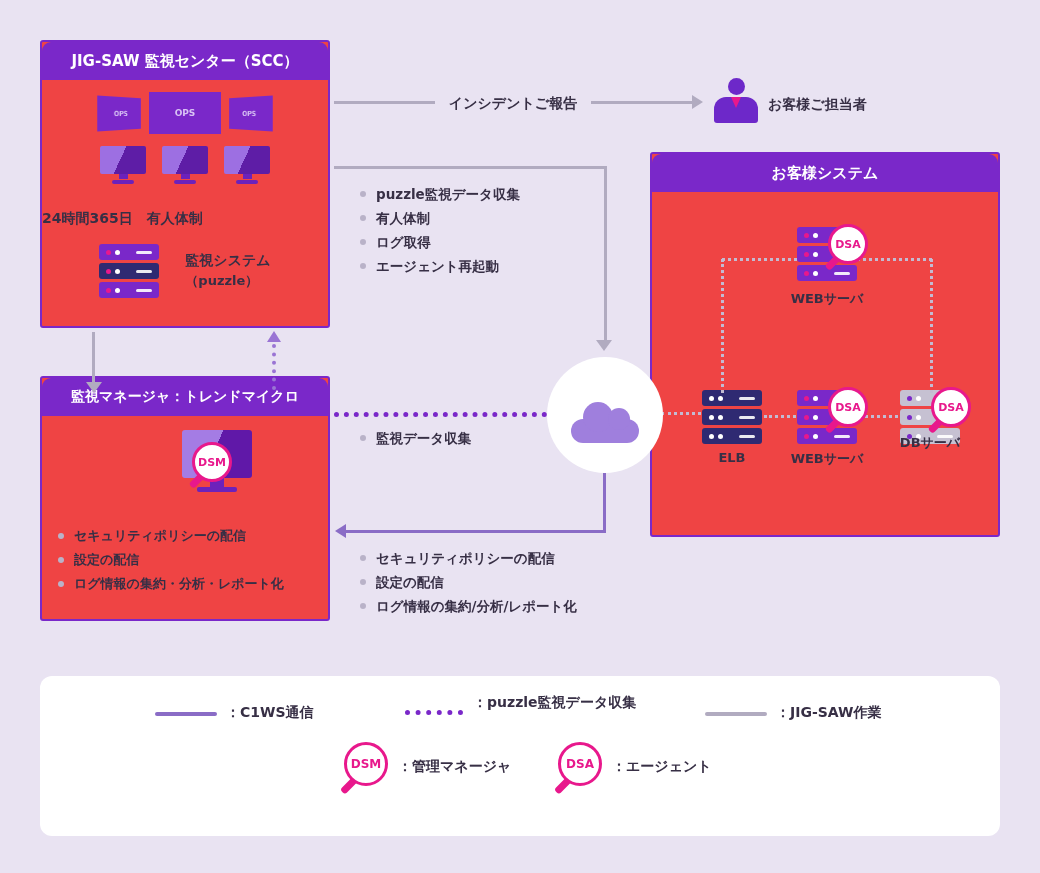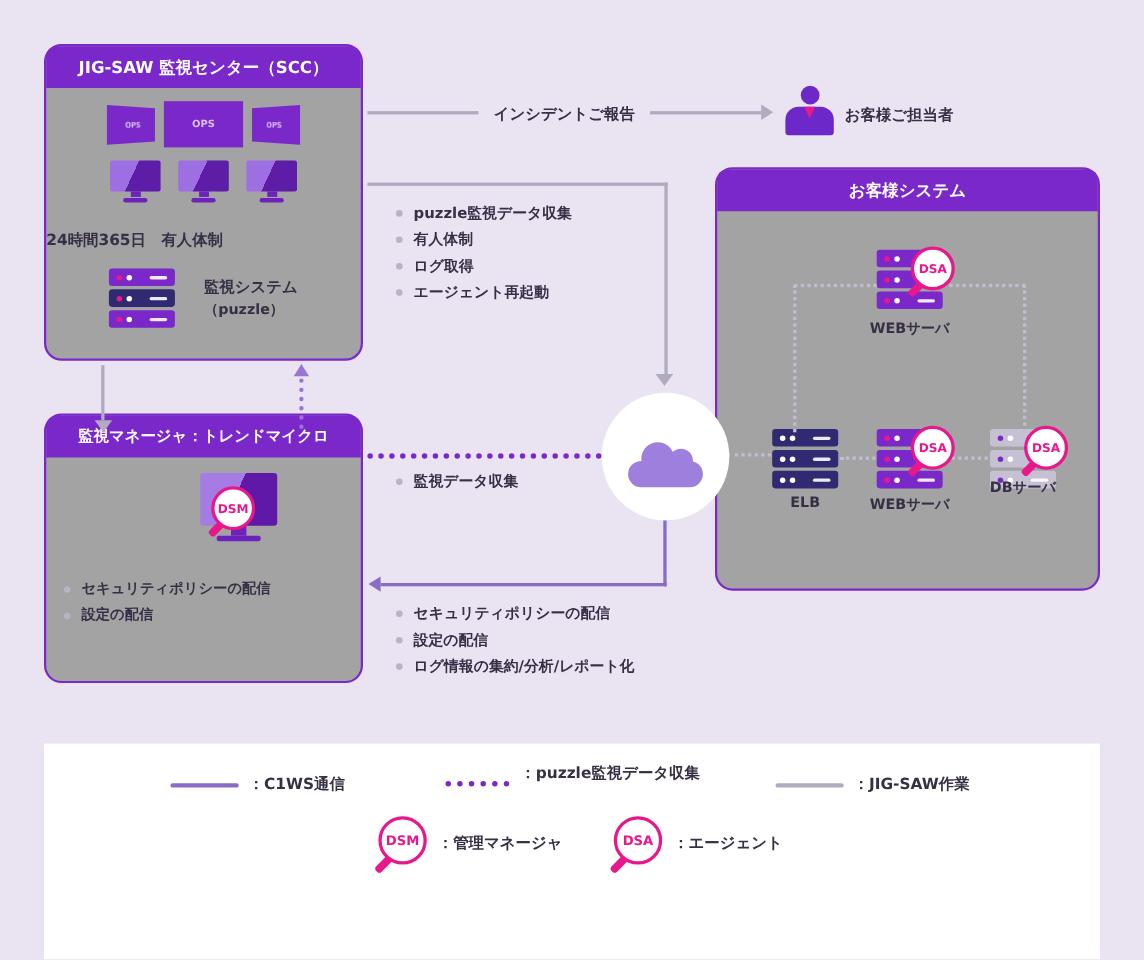--- a/index.html
+++ b/index.html
@@ -1,21 +1,21 @@
 <!DOCTYPE html>
 <html><head>
 <meta charset="utf-8">
 <style>
   html,body{margin:0;padding:0;background:#e9e3f2}
   #canvas{position:relative;width:1040px;height:873px;background:#e9e3f2;
     font-family:"DejaVu Sans","Liberation Sans",sans-serif;color:#372f45;overflow:hidden}
   .abs{position:absolute}
 
   
-  .panel{position:absolute;background:#a3a3a3;border:2px solid #7a28c9;border-radius:16px;box-sizing:border-box;z-index:1}
+  .panel{position:absolute;background:#ef4444;border:2px solid #7a28c9;border-radius:3px;box-sizing:border-box;z-index:1}
   .panel-header{position:absolute;top:0;left:0;right:0;height:38px;background:#7a28c9;border-radius:9px 9px 0 0;
     display:flex;align-items:center;justify-content:center;color:#fff;font-weight:700;font-size:15px;white-space:nowrap}
 
   
   .wall{position:absolute;top:50px;left:0;right:0;display:flex;justify-content:center;align-items:center}
   .ws{background:#7a28c9;display:flex;align-items:center;justify-content:center;color:#d8c2f4;font-weight:700}
   .ws.side{width:50px;height:33px;font-size:7px}
   .ws.mid{width:72px;height:42px;font-size:9px;margin:0 3px}
   .ws.l{transform:perspective(140px) rotateY(30deg)}
   .ws.r{transform:perspective(140px) rotateY(-30deg)}
@@ -91,21 +91,21 @@
   .blist li{position:relative;padding-left:16px;font-weight:700;font-size:13.5px;line-height:24px;white-space:nowrap}
   .blist li::before{content:'';position:absolute;left:0;top:9px;width:6px;height:6px;border-radius:50%;background:#b9b2c8}
 
   
   .inc-label-wrap{position:absolute;left:334px;top:93px;width:358px;text-align:center;z-index:2}
   .inc-label-wrap span{background:#e9e3f2;padding:0 14px;font-weight:700;font-size:14px}
 
   .txt{position:absolute;font-weight:700;font-size:14px;white-space:nowrap;z-index:2}
 
   
-  .legend{position:absolute;left:40px;top:676px;width:960px;height:196px;background:#fff;border-radius:0;z-index:1}
+  .legend{position:absolute;left:40px;top:676px;width:960px;height:160px;background:#fff;border-radius:12px;z-index:1}
 </style>
 </head>
 <body>
 
 <div id="canvas">
 
   <div class="panel" style="left:40px;top:40px;width:290px;height:288px">
     <div class="panel-header">JIG-SAW 監視センター（SCC）</div>
     <div class="wall">
       <div class="ws side l">
@@ -267,20 +267,21 @@
         <div class="bneck"></div>
         <div class="bbase"></div>
     </div>
     <div class="mag" style="left:150px;top:64px">
       <div class="mag-handle"></div>
       <div class="mag-circle">DSM</div>
     </div>
     <ul class="blist" style="left:16px;top:146px">
       <li style="font-size:13px">セキュリティポリシーの配信</li>
       <li style="font-size:13px">設定の配信</li>
+      <li style="font-size:13px">ログ情報の集約・分析・レポート化</li>
     </ul>
   </div>
 
   <div class="legend">
     <div class="line" style="left:115px;top:36px;width:62px;height:4px;border-radius:2px;background:#8a6cc6"></div>
     <div class="txt" style="left:186px;top:28px">：C1WS通信</div>
     <div class="pdot-h" style="left:365px;top:34px;width:58px"></div>
     <div class="txt" style="left:433px;top:18px">：puzzle監視データ収集</div>
     <div class="line" style="left:665px;top:36px;width:62px;height:4px;border-radius:2px"></div>
     <div class="txt" style="left:736px;top:28px">：JIG-SAW作業</div>

